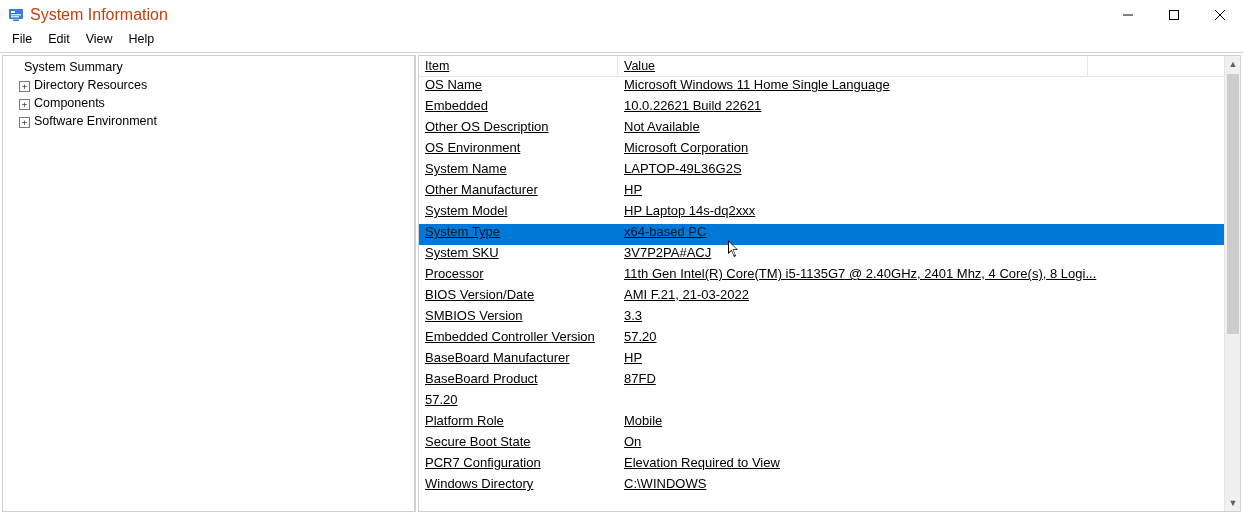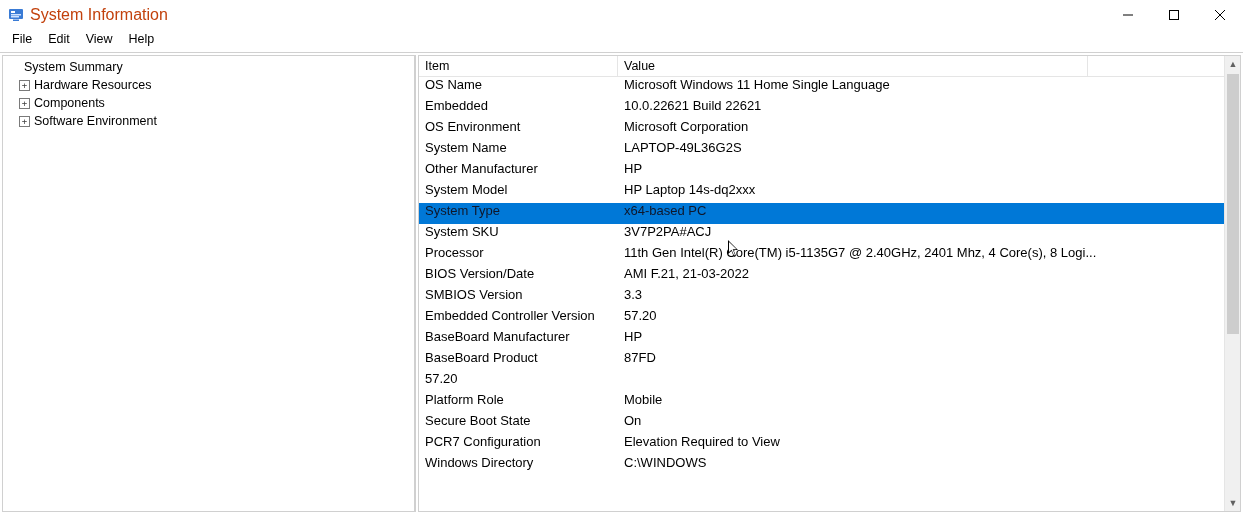--- a/index.html
+++ b/index.html
@@ -70,21 +70,21 @@
       margin: 2px 0 2px 2px;
       overflow: auto;
       background: #ffffff;
       padding: 2px 2px;
     }
     .tree-root {
       font-size: 12.5px;
     }
     .tree-node {
       display: flex;
-      align-items: center;
+      align-items: flex-end;
       padding: 2px 4px;
       white-space: nowrap;
       cursor: default;
     }
     .tree-children .tree-node {
       padding-left: 14px;
     }
     .expander {
       width: 11px;
       height: 11px;
@@ -109,20 +109,21 @@
       margin: 2px 2px 2px 2px;
       border: 1px solid #d0d0d0;
       display: flex;
       overflow: hidden;
       position: relative;
     }
     .detail-table {
       flex: 1;
       overflow: hidden;
       font-size: 13px;
+      text-decoration: underline;
     }
     .detail-header {
       display: flex;
       border-bottom: 1px solid #e5e5e5;
       background: #ffffff;
     }
     .hcol {
       padding: 3px 6px;
       font-size: 12.5px;
       border-right: 1px solid #e5e5e5;
@@ -235,21 +236,21 @@
 
   <div class="tree-pane">
     <div class="tree-root">
       <div class="tree-node">
         <span class="no-expander"></span>
         <span>System Summary</span>
       </div>
       <div class="tree-children" id="tree-children">
           <div class="tree-node">
             <span class="expander">+</span>
-            <span>Hardware Resources</span>
+            <span>Directory Resources</span>
           </div>
           <div class="tree-node">
             <span class="expander">+</span>
             <span>Components</span>
           </div>
           <div class="tree-node">
             <span class="expander">+</span>
             <span>Software Environment</span>
           </div>
         </div>
@@ -266,20 +267,24 @@
       <div class="detail-body" id="detail-body">
           <div class="drow">
             <div class="c1">OS Name</div>
             <div class="c2">Microsoft Windows 11 Home Single Language</div>
           </div>
           <div class="drow">
             <div class="c1">Embedded</div>
             <div class="c2">10.0.22621 Build 22621</div>
           </div>
           <div class="drow">
+            <div class="c1">Other OS Description</div>
+            <div class="c2">Not Available</div>
+          </div>
+          <div class="drow">
             <div class="c1">OS Environment</div>
             <div class="c2">Microsoft Corporation</div>
           </div>
           <div class="drow">
             <div class="c1">System Name</div>
             <div class="c2">LAPTOP-49L36G2S</div>
           </div>
           <div class="drow">
             <div class="c1">Other Manufacturer</div>
             <div class="c2">HP</div>

